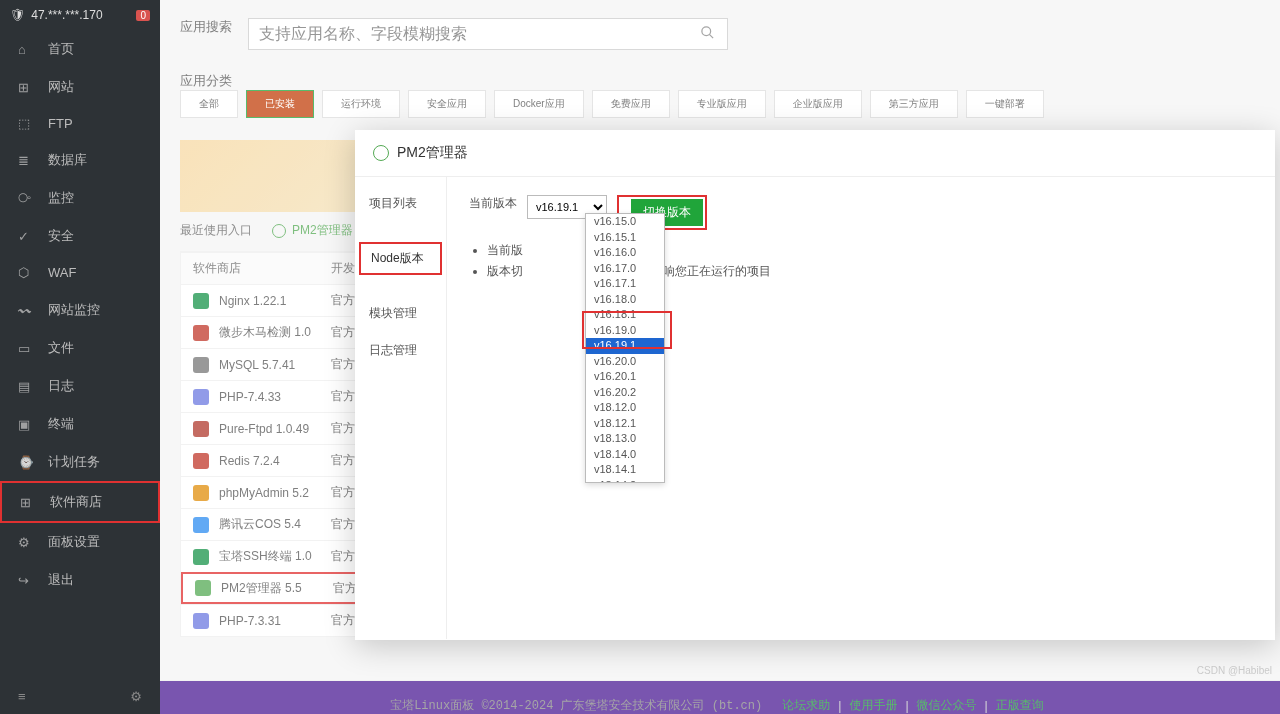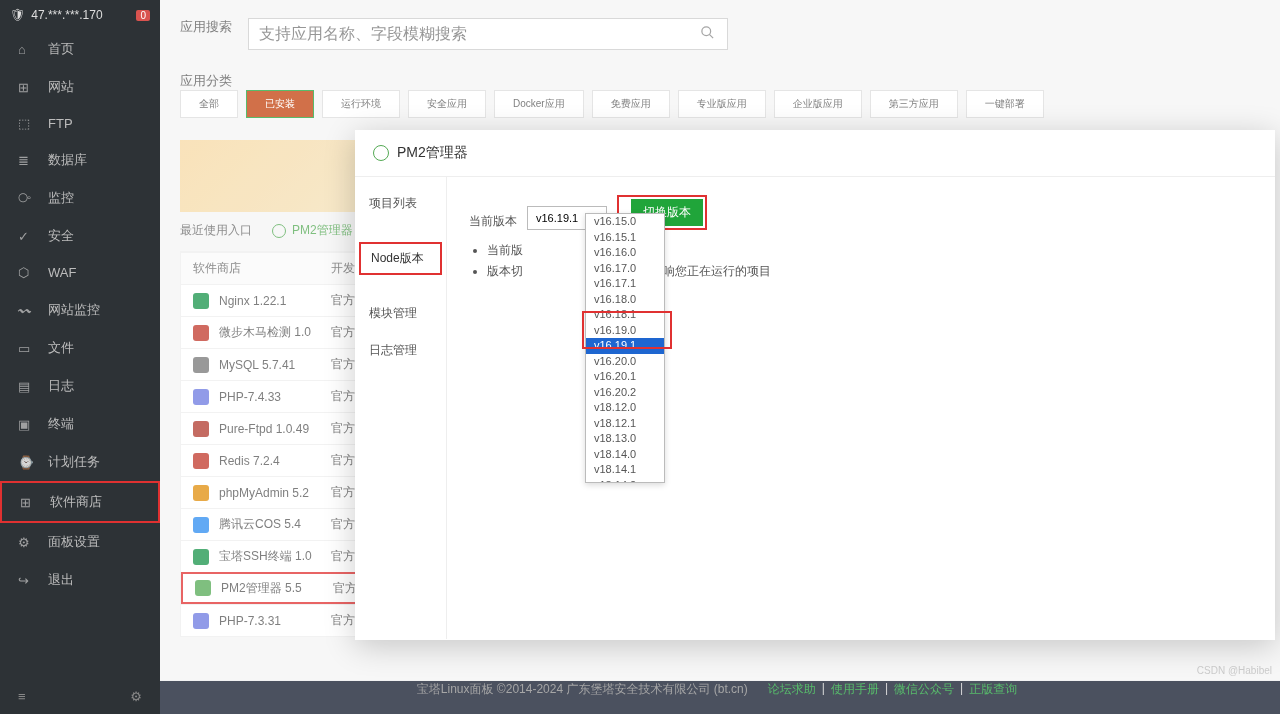--- a/index.html
+++ b/index.html
@@ -31,35 +31,35 @@
   
   .swtable { margin:12px 20px 0 20px; background:#fff; border:1px solid #eee; }
   .swtable .trow { display:flex; align-items:center; border-top:1px solid #eee; height:32px; font-size:12px; color:#555; }
   .swtable .trow.head { background:#fafafa; color:#666; }
   .swtable .trow.head .c { font-weight:500; }
   .swtable .c1 { width:150px; padding-left:12px; display:flex; align-items:center; }
   .swtable .c2 { width:50px; }
   .swtable .ic { width:16px;height:16px; margin-right:10px; border-radius:3px; }
   .swtable .trow.hl { border:2px solid #e03131; }
   
-  .footer { position:absolute; left:160px; right:0; bottom:0; height:34px; background:#0f172a; border-top:1px solid #eee; display:flex; align-items:flex-start; justify-content:center; font-size:12px; color:#888; }
+  .footer { position:absolute; left:160px; right:0; bottom:0; height:34px; background:#4c1d95; border-top:1px solid #eee; display:flex; align-items:flex-end; justify-content:center; font-size:12px; color:#888;font-family:Liberation Mono, monospace; }
   .footer a { color:#20a53a; text-decoration:none; margin:0 6px; }
   .footer .sep { color:#ccc; }
   .watermark { position:absolute; right:8px; bottom:38px; font-size:10px; color:#bbb; }
   
   .overlay { position:absolute; left:160px; top:0; right:0; bottom:0; background:rgba(255,255,255,.25); }
   .modal { position:absolute; left:355px; top:130px; width:920px; min-height:510px; height:510px; background:#fff; box-shadow:0 6px 30px rgba(0,0,0,.2); }
   .modal-header { display:flex; align-items:center; padding:14px 18px; border-bottom:1px solid #eee; font-size:14px; }
   .modal-header .mic { width:16px;height:16px;border:1px solid #5a5;border-radius:50%;display:inline-block;margin-right:8px; }
   .modal-body { display:flex; height:calc(100% - 48px); }
   .mnav { width:92px; border-right:1px solid #eee; padding-top:8px; }
   .mnav .mitem { padding:10px 14px; font-size:12px; color:#555; cursor:pointer; }
   .mnav .mitem.sel { color:#333; border:2px solid #e03131; margin:20px 4px; padding:6px 10px; }
   .mcontent { flex:1; padding:18px 22px; font-size:12px; color:#555; position:relative; }
-  .verrow { display:flex; align-items:flex-end; margin-bottom:12px; }
+  .verrow { display:flex; align-items:flex-start; margin-bottom:12px; }
   .verrow .vlbl { width:58px; }
   .verrow select.fake { width:80px; height:24px; border:1px solid #bbb; font-size:11px; padding:0 4px; background:#fff; }
   .verrow .btn { margin-left:10px; background:#20a53a; color:#fff; border:none; padding:5px 12px; cursor:pointer; font-size:12px; }
   .redbox-btn { border:2px solid #e03131; padding:2px; margin-left:10px; }
   .notes { margin-left:18px; }
   .notes li { margin:4px 0; list-style:disc; }
   
   .ddwrap { position:absolute; left:138px; top:36px; width:80px; background:#fff; border:1px solid #bbb; max-height:270px; overflow-y:auto; font-size:11px; box-shadow:0 2px 6px rgba(0,0,0,.15); }
   .ddwrap::-webkit-scrollbar { width:10px; }
   .ddwrap::-webkit-scrollbar-thumb { background:#ccc; }

